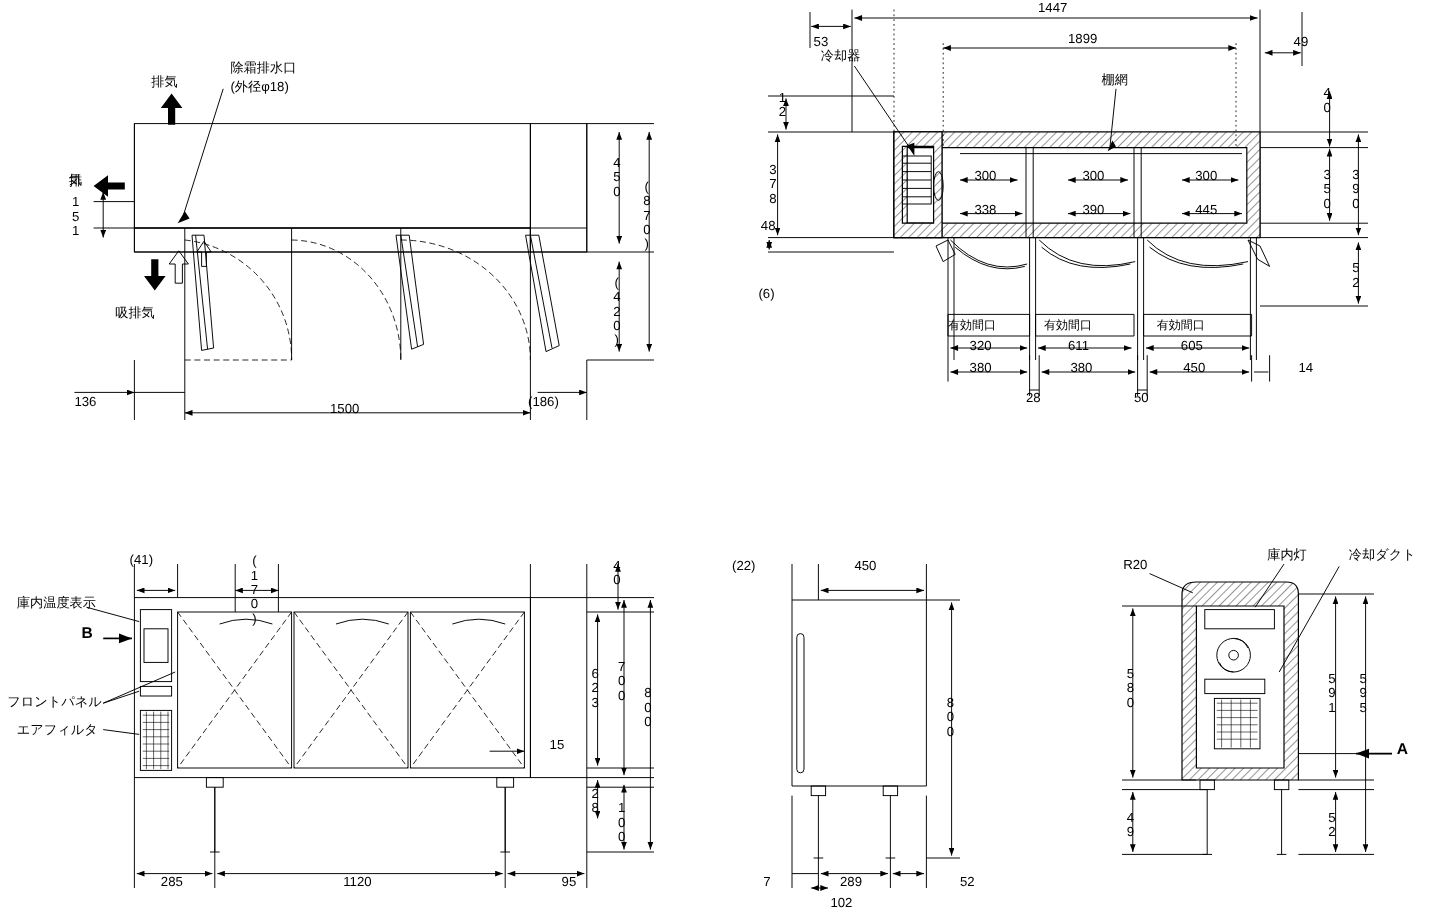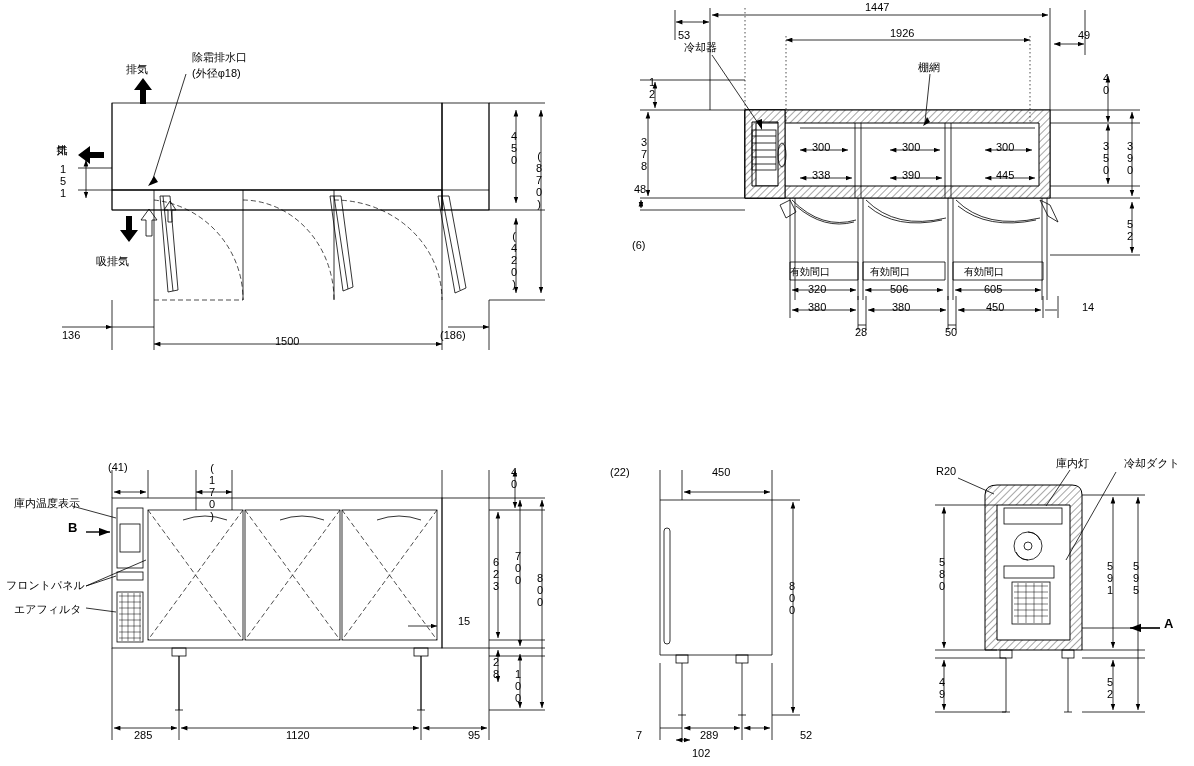--- a/index.html
+++ b/index.html
@@ -385,38 +385,38 @@
 <div class="lbl" style="left:440px;top:330px;">(186)</div>
 
 <div class="lbl" style="left:684px;top:42px;">冷却器</div>
 <div class="lbl" style="left:918px;top:62px;text-align:right;">棚網</div>
 <div class="lbl sm" style="left:790px;top:266px;">有効間口</div>
 <div class="lbl sm" style="left:870px;top:266px;">有効間口</div>
 <div class="lbl sm" style="left:964px;top:266px;">有効間口</div>
 
 <div class="lbl" style="left:678px;top:8px;margin-top:22px;">53</div>
 <div class="lbl" style="left:865px;top:2px;">1447</div>
-<div class="lbl" style="left:890px;top:28px;">1926</div>
+<div class="lbl" style="left:890px;top:28px;">1899</div>
 <div class="lbl" style="left:1078px;top:30px;">49</div>
 <div class="lbl vert" style="left:646px;top:76px;">12</div>
 <div class="lbl vert" style="left:638px;top:136px;">378</div>
 <div class="lbl" style="left:634px;top:184px;">48</div>
 <div class="lbl" style="left:632px;top:240px;">(6)</div>
 <div class="lbl" style="left:812px;top:142px;">300</div>
 <div class="lbl" style="left:902px;top:142px;">300</div>
 <div class="lbl" style="left:996px;top:142px;">300</div>
 <div class="lbl" style="left:812px;top:170px;">338</div>
 <div class="lbl" style="left:902px;top:170px;">390</div>
 <div class="lbl" style="left:996px;top:170px;">445</div>
 <div class="lbl vert" style="left:1100px;top:72px;">40</div>
 <div class="lbl vert" style="left:1100px;top:140px;">350</div>
 <div class="lbl vert" style="left:1124px;top:140px;">390</div>
 <div class="lbl vert" style="left:1124px;top:218px;">52</div>
 <div class="lbl" style="left:808px;top:284px;">320</div>
-<div class="lbl" style="left:890px;top:284px;">506</div>
+<div class="lbl" style="left:890px;top:284px;">611</div>
 <div class="lbl" style="left:984px;top:284px;">605</div>
 <div class="lbl" style="left:808px;top:302px;">380</div>
 <div class="lbl" style="left:892px;top:302px;">380</div>
 <div class="lbl" style="left:986px;top:302px;">450</div>
 <div class="lbl" style="left:1062px;top:302px;margin-left:20px;">14</div>
 <div class="lbl" style="left:855px;top:327px;">28</div>
 <div class="lbl" style="left:945px;top:327px;">50</div>
 
 <div class="lbl" style="left:14px;top:498px;">庫内温度表示</div>
 <div class="lbl" style="left:68px;top:522px;font-size:13px;font-weight:bold;">B</div>

